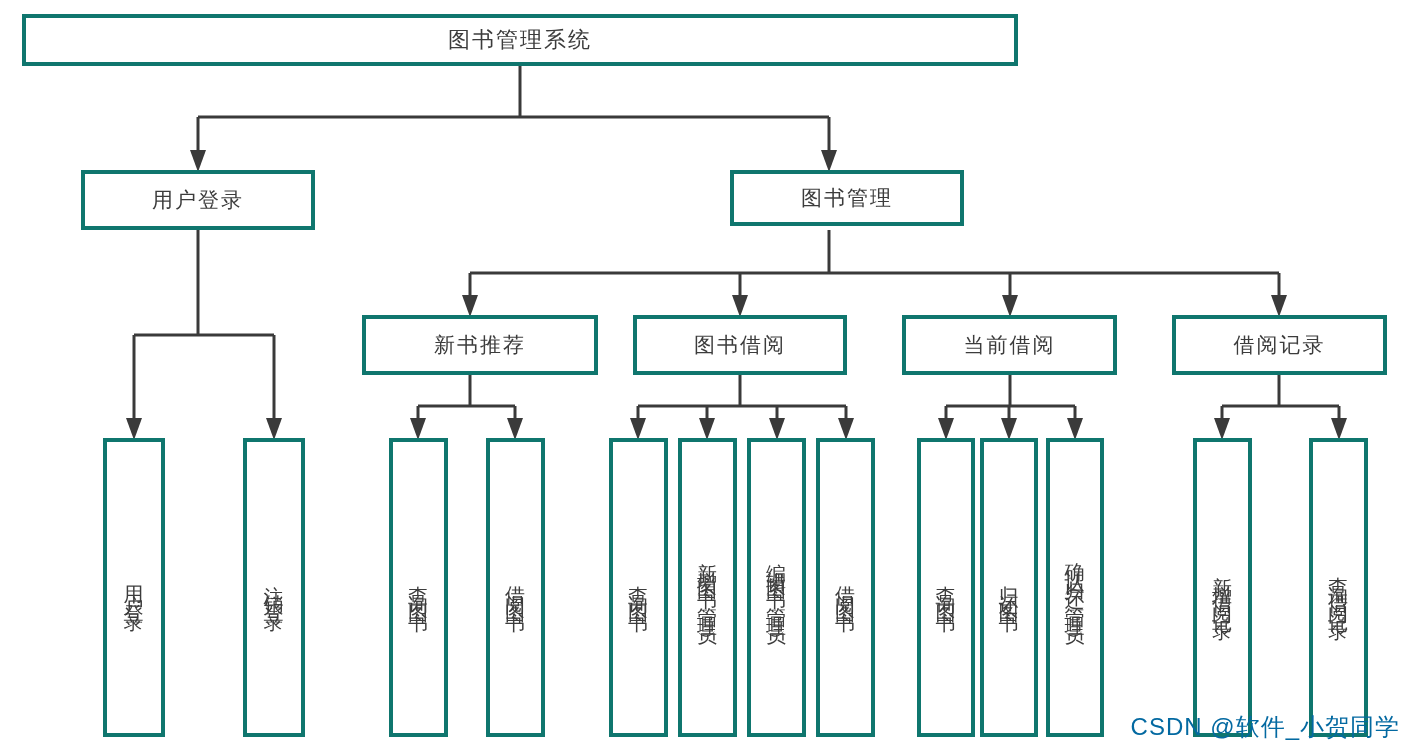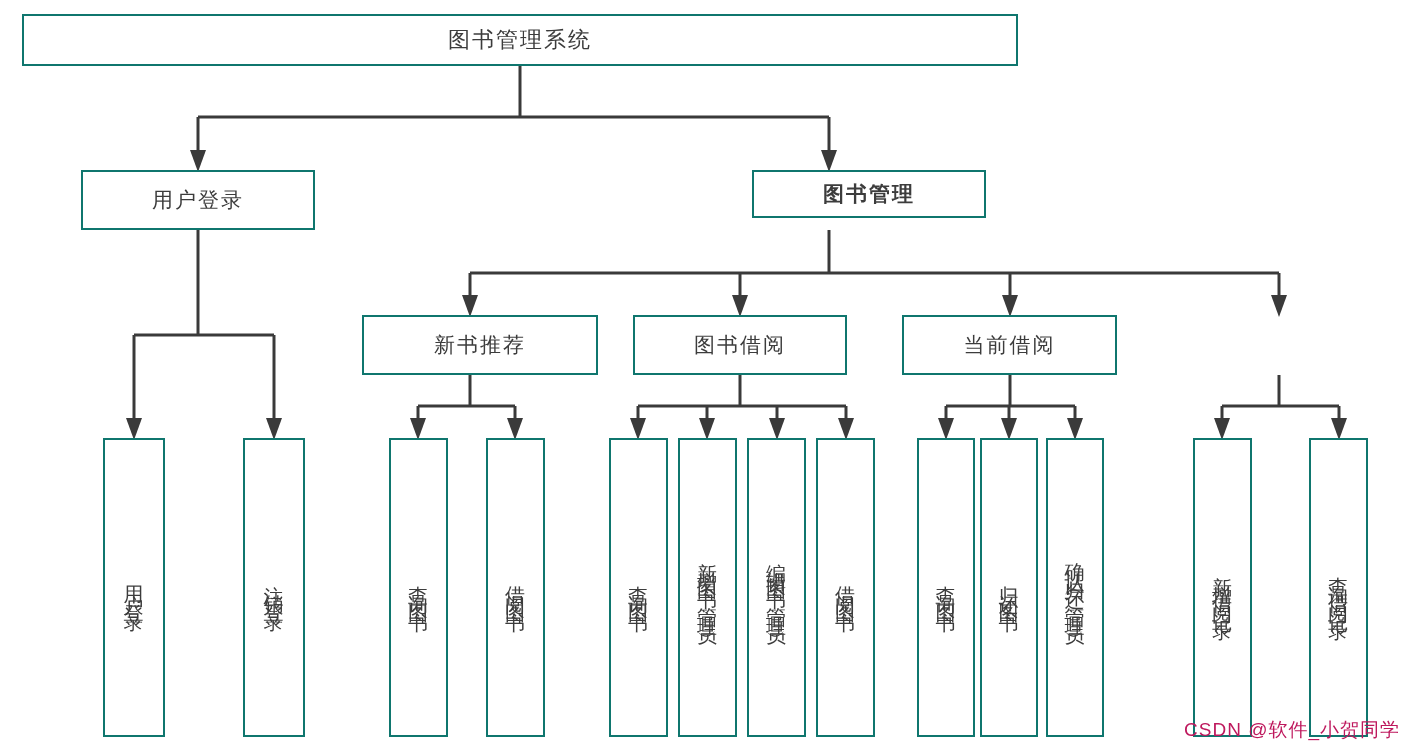--- a/index.html
+++ b/index.html
@@ -1,32 +1,32 @@
 <!DOCTYPE html>
 <html><head>
 <meta charset="utf-8">
 <style>
   html,body{margin:0;padding:0;background:#fff;}
   .canvas{
     position:relative;width:1405px;height:747px;background:#fff;overflow:hidden;
     font-family:"Liberation Sans","DejaVu Sans",sans-serif;color:#333;
   }
   .box{
-    position:absolute;box-sizing:border-box;border:2px solid #0f766e;background:#fff;
+    position:absolute;box-sizing:border-box;border:4px solid #0f766e;background:#fff;
     display:flex;align-items:center;justify-content:center;
   }
   .hbox{font-size:21px;letter-spacing:2px;color:#3c3c3c;}
   .root-box{font-size:22px;}
   .vbox span{
     writing-mode:vertical-rl;text-orientation:mixed;
     font-size:20px;line-height:1;letter-spacing:9px;color:#3c3c3c;
   }
   .wires{position:absolute;left:0;top:0;width:1405px;height:747px;pointer-events:none;}
   .watermark{
-    position:absolute;right:5px;bottom:4px;font-size:19px;color:#be185d;
+    position:absolute;right:5px;bottom:4px;font-size:24px;color:#0369a1;
     letter-spacing:1px;white-space:nowrap;
   }
 </style>
 </head>
 <body>
 
 <div class="canvas">
 
   <svg class="wires" viewBox="0 0 1405 747" xmlns="http://www.w3.org/2000/svg">
     <g stroke="#3a3a3a" stroke-width="3" fill="none">
@@ -97,25 +97,26 @@
       <polygon points="1067,418 1083,418 1075,440"></polygon>
 
       <polygon points="1214,418 1230,418 1222,440"></polygon>
       <polygon points="1331,418 1347,418 1339,440"></polygon>
     </g>
   </svg>
 
   <div class="box hbox root-box" style="left:22px;top:14px;width:996px;height:52px;">图书管理系统</div>
 
   <div class="box hbox" style="left:81px;top:170px;width:234px;height:60px;">用户登录</div>
-  <div class="box hbox" style="left:752px;top:170px;width:234px;height:48px;font-weight:bold;">图书管理</div>
+  <div class="box hbox" style="left:730px;top:170px;width:234px;height:56px;">图书管理</div>
 
   <div class="box hbox" style="left:362px;top:315px;width:236px;height:60px;">新书推荐</div>
   <div class="box hbox" style="left:902px;top:315px;width:215px;height:60px;">当前借阅</div>
   <div class="box hbox" style="left:633px;top:315px;width:214px;height:60px;">图书借阅</div>
+  <div class="box hbox" style="left:1172px;top:315px;width:215px;height:60px;">借阅记录</div>
 
   <div class="box vbox" style="left:103px;top:438px;width:62px;height:299px;">
     <span>用户登录</span>
   </div>
   <div class="box vbox" style="left:243px;top:438px;width:62px;height:299px;">
     <span>注销登录</span>
   </div>
 
   <div class="box vbox" style="left:389px;top:438px;width:59px;height:299px;">
     <span>查询图书</span>

